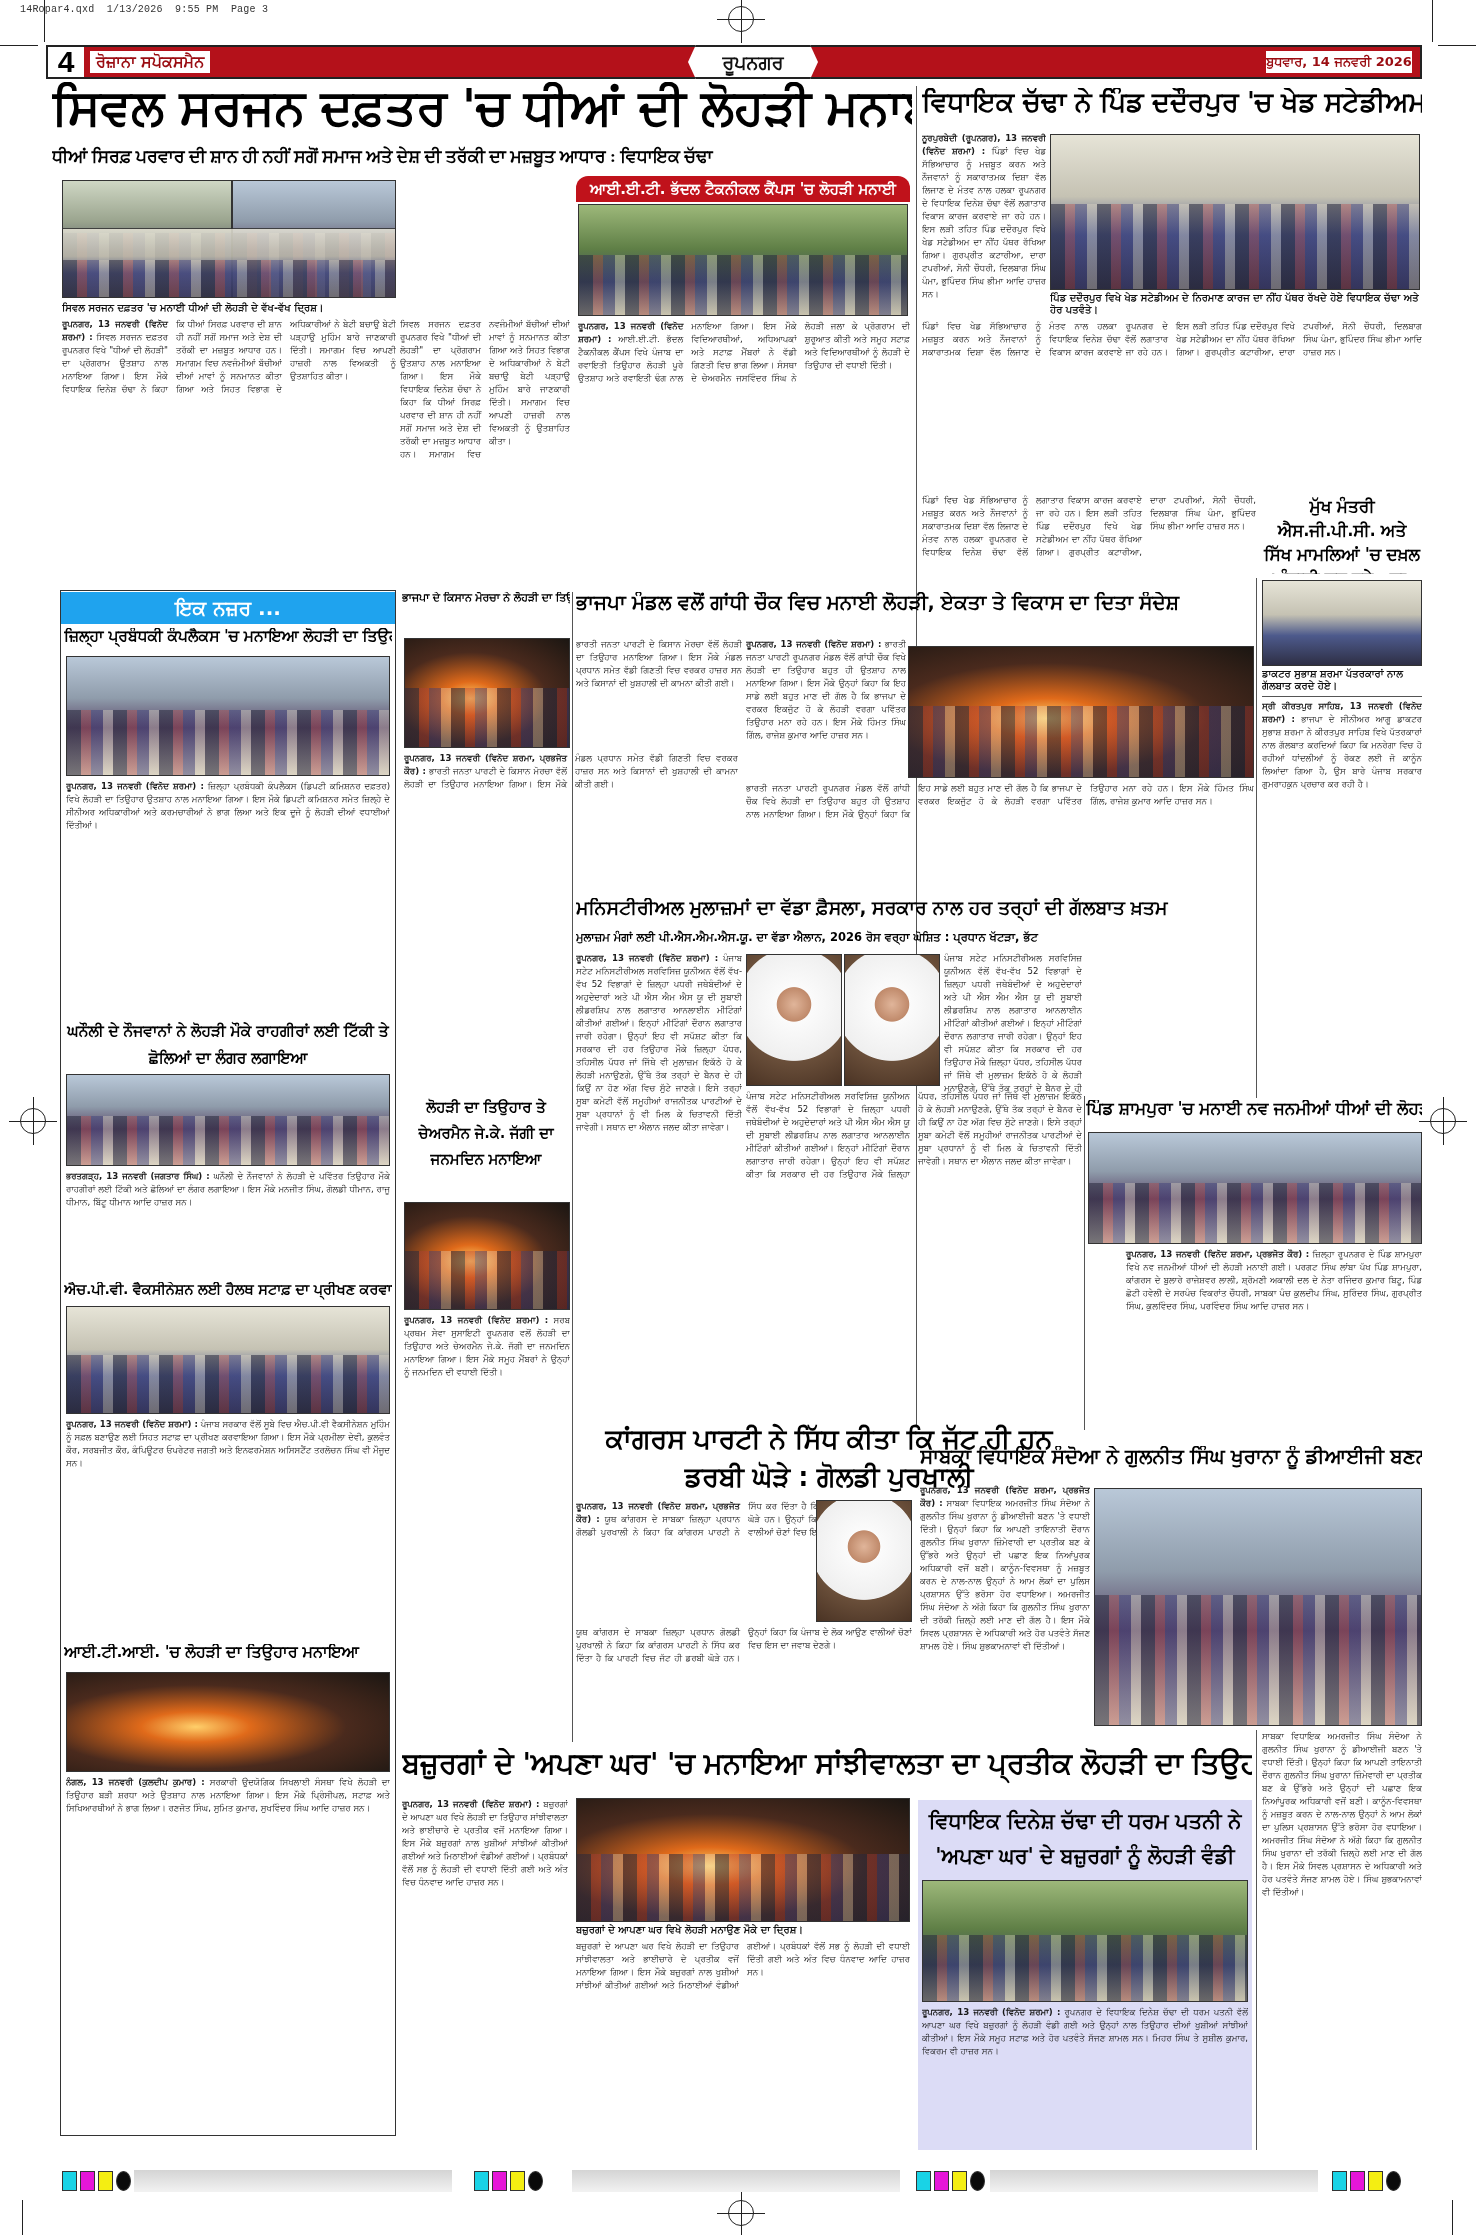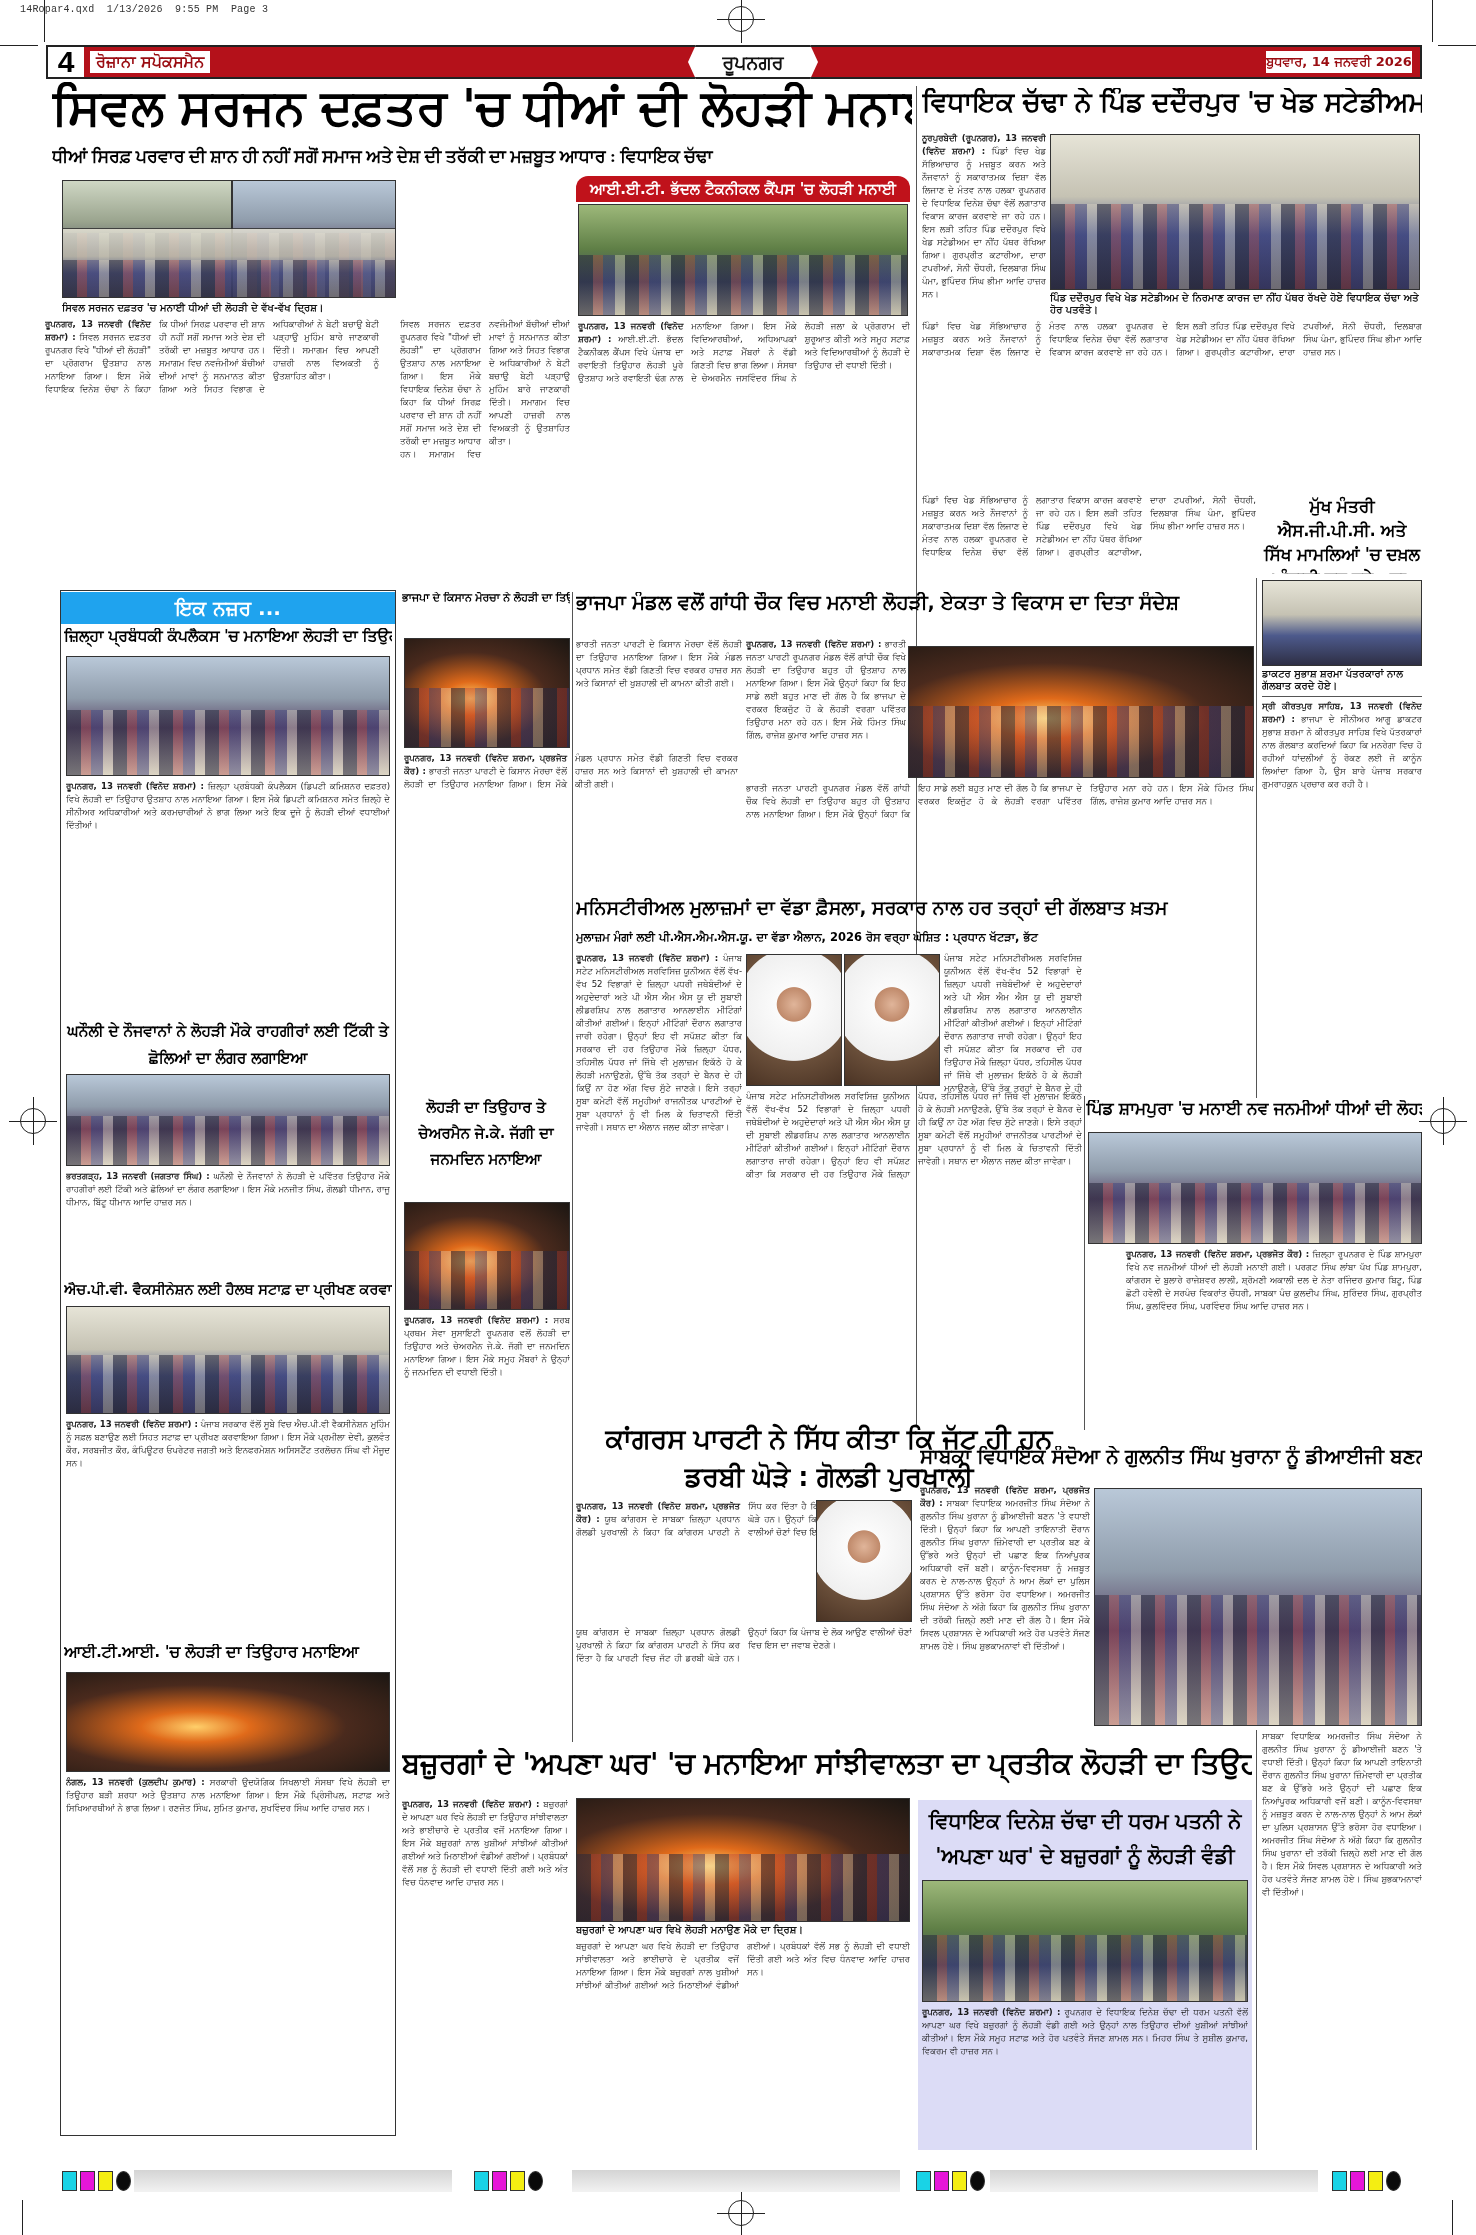--- a/index.html
+++ b/index.html
@@ -70,21 +70,21 @@
   <div class="section-tab">ਰੂਪਨਗਰ</div>
   <div class="dateline">ਬੁਧਵਾਰ, 14 ਜਨਵਰੀ 2026</div>
 </div>
 
 <div class="hl" style="left:52px;top:82px;width:860px;height:60px;font-size:49px;">ਸਿਵਲ ਸਰਜਨ ਦਫ਼ਤਰ 'ਚ ਧੀਆਂ ਦੀ ਲੋਹੜੀ ਮਨਾਈ</div>
 <div class="sub" style="left:52px;top:146px;width:860px;height:24px;font-size:17.5px;font-family:Liberation Serif, serif;">ਧੀਆਂ ਸਿਰਫ਼ ਪਰਵਾਰ ਦੀ ਸ਼ਾਨ ਹੀ ਨਹੀਂ ਸਗੋਂ ਸਮਾਜ ਅਤੇ ਦੇਸ਼ ਦੀ ਤਰੱਕੀ ਦਾ ਮਜ਼ਬੂਤ ਆਧਾਰ : ਵਿਧਾਇਕ ਚੱਢਾ</div>
 <div class="photo ph-crowd people" style="left:62px;top:180px;width:170px;height:118px;"></div>
 <div class="photo ph-stage people" style="left:232px;top:180px;width:164px;height:118px;"></div>
 <div class="photo ph-indoor people" style="left:62px;top:228px;width:334px;height:70px;opacity:0.85"></div>
 <div class="caption" style="left:62px;top:302px;width:334px;height:13px;">ਸਿਵਲ ਸਰਜਨ ਦਫ਼ਤਰ 'ਚ ਮਨਾਈ ਧੀਆਂ ਦੀ ਲੋਹੜੀ ਦੇ ਵੱਖ-ਵੱਖ ਦ੍ਰਿਸ਼।</div>
-<div class="body-text" style="left:45px;top:318px;width:334px;height:266px;column-count:3;column-gap:8px;">
+<div class="body-text" style="left:62px;top:318px;width:334px;height:266px;column-count:3;column-gap:8px;">
   <span class="dl">ਰੂਪਨਗਰ, 13 ਜਨਵਰੀ (ਵਿਨੋਦ ਸ਼ਰਮਾ) :</span>
   <span>ਸਿਵਲ ਸਰਜਨ ਦਫ਼ਤਰ ਰੂਪਨਗਰ ਵਿਖੇ "ਧੀਆਂ ਦੀ ਲੋਹੜੀ" ਦਾ ਪ੍ਰੋਗਰਾਮ ਉਤਸ਼ਾਹ ਨਾਲ ਮਨਾਇਆ ਗਿਆ। ਇਸ ਮੌਕੇ ਵਿਧਾਇਕ ਦਿਨੇਸ਼ ਚੱਢਾ ਨੇ ਕਿਹਾ ਕਿ ਧੀਆਂ ਸਿਰਫ਼ ਪਰਵਾਰ ਦੀ ਸ਼ਾਨ ਹੀ ਨਹੀਂ ਸਗੋਂ ਸਮਾਜ ਅਤੇ ਦੇਸ਼ ਦੀ ਤਰੱਕੀ ਦਾ ਮਜ਼ਬੂਤ ਆਧਾਰ ਹਨ। ਸਮਾਗਮ ਵਿਚ ਨਵਜੰਮੀਆਂ ਬੱਚੀਆਂ ਦੀਆਂ ਮਾਵਾਂ ਨੂੰ ਸਨਮਾਨਤ ਕੀਤਾ ਗਿਆ ਅਤੇ ਸਿਹਤ ਵਿਭਾਗ ਦੇ ਅਧਿਕਾਰੀਆਂ ਨੇ ਬੇਟੀ ਬਚਾਉ ਬੇਟੀ ਪੜ੍ਹਾਉ ਮੁਹਿੰਮ ਬਾਰੇ ਜਾਣਕਾਰੀ ਦਿੱਤੀ। ਸਮਾਗਮ ਵਿਚ ਆਪਣੀ ਹਾਜ਼ਰੀ ਨਾਲ ਵਿਅਕਤੀ ਨੂੰ ਉਤਸ਼ਾਹਿਤ ਕੀਤਾ।</span>
 </div>
 <div class="body-text" style="left:400px;top:318px;width:170px;height:266px;column-count:2;column-gap:8px;">
   <span>ਸਿਵਲ ਸਰਜਨ ਦਫ਼ਤਰ ਰੂਪਨਗਰ ਵਿਖੇ "ਧੀਆਂ ਦੀ ਲੋਹੜੀ" ਦਾ ਪ੍ਰੋਗਰਾਮ ਉਤਸ਼ਾਹ ਨਾਲ ਮਨਾਇਆ ਗਿਆ। ਇਸ ਮੌਕੇ ਵਿਧਾਇਕ ਦਿਨੇਸ਼ ਚੱਢਾ ਨੇ ਕਿਹਾ ਕਿ ਧੀਆਂ ਸਿਰਫ਼ ਪਰਵਾਰ ਦੀ ਸ਼ਾਨ ਹੀ ਨਹੀਂ ਸਗੋਂ ਸਮਾਜ ਅਤੇ ਦੇਸ਼ ਦੀ ਤਰੱਕੀ ਦਾ ਮਜ਼ਬੂਤ ਆਧਾਰ ਹਨ। ਸਮਾਗਮ ਵਿਚ ਨਵਜੰਮੀਆਂ ਬੱਚੀਆਂ ਦੀਆਂ ਮਾਵਾਂ ਨੂੰ ਸਨਮਾਨਤ ਕੀਤਾ ਗਿਆ ਅਤੇ ਸਿਹਤ ਵਿਭਾਗ ਦੇ ਅਧਿਕਾਰੀਆਂ ਨੇ ਬੇਟੀ ਬਚਾਉ ਬੇਟੀ ਪੜ੍ਹਾਉ ਮੁਹਿੰਮ ਬਾਰੇ ਜਾਣਕਾਰੀ ਦਿੱਤੀ। ਸਮਾਗਮ ਵਿਚ ਆਪਣੀ ਹਾਜ਼ਰੀ ਨਾਲ ਵਿਅਕਤੀ ਨੂੰ ਉਤਸ਼ਾਹਿਤ ਕੀਤਾ।</span>
 </div>
 
 <div class="redbar" style="left:576px;top:176px;width:334px;height:26px;font-size:15px;line-height:26px;">ਆਈ.ਈ.ਟੀ. ਭੱਦਲ ਟੈਕਨੀਕਲ ਕੈਂਪਸ 'ਚ ਲੋਹੜੀ ਮਨਾਈ</div>
 <div class="photo ph-green people" style="left:578px;top:204px;width:330px;height:112px;"></div>
 <div class="body-text" style="left:578px;top:320px;width:332px;height:192px;column-count:3;column-gap:8px;">

